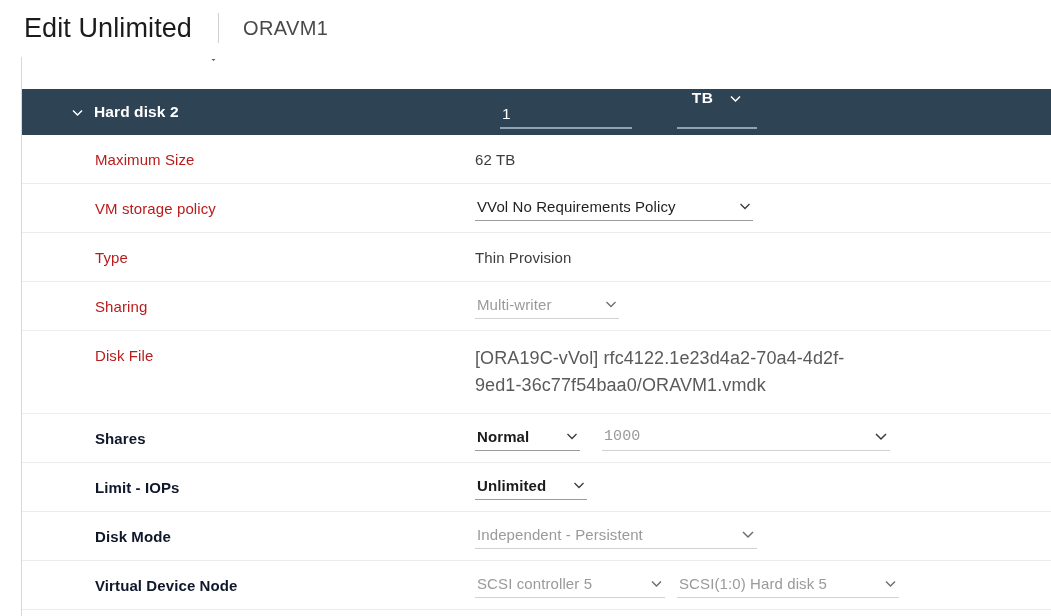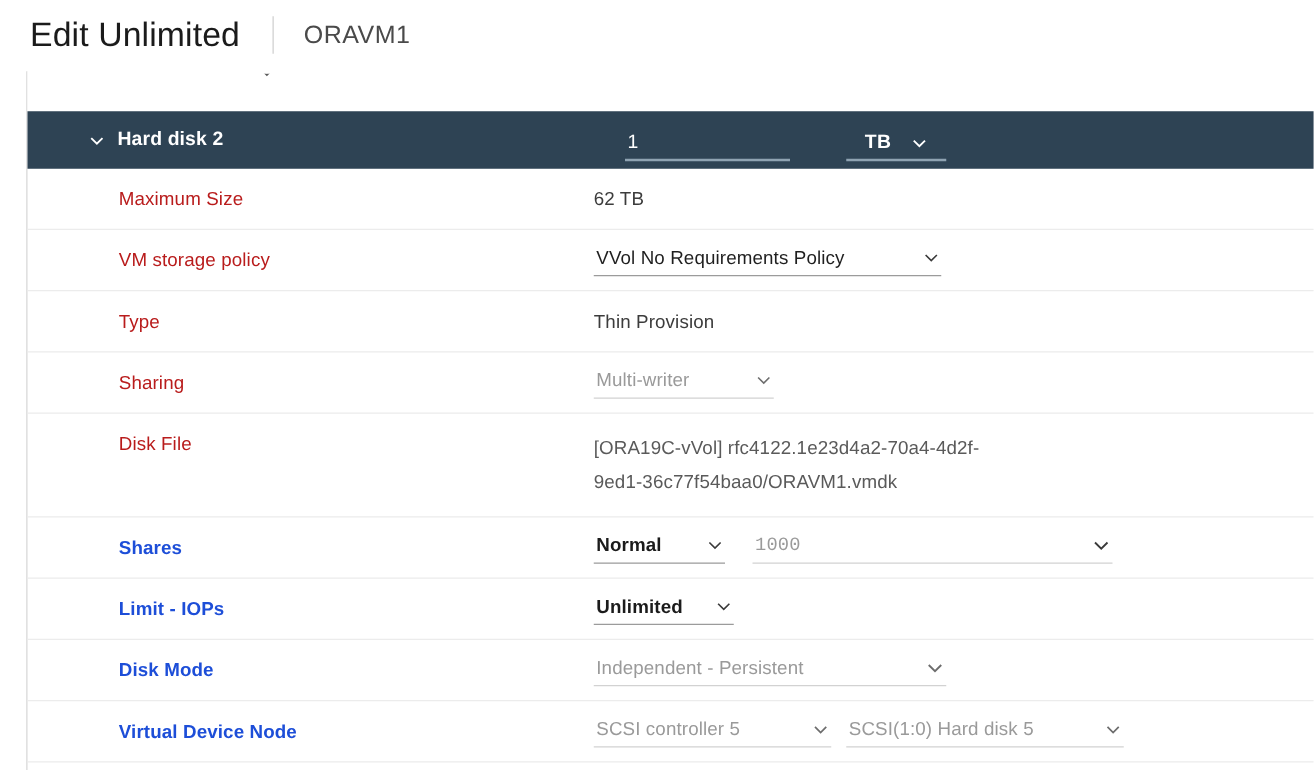--- a/index.html
+++ b/index.html
@@ -116,21 +116,21 @@
     font-size: 15.5px;
     color: #ffffff;
     padding-left: 2px;
   }
   .sh-unit {
     position: absolute;
     left: 655px;
     bottom: 6px;
     width: 80px;
     border-bottom: 2px solid #8fa3b2;
-    padding-bottom: 4px;
+    padding-bottom: 20px;
     display: flex;
     justify-content: center;
   }
   .sh-unit-value {
     font-size: 15.5px;
     font-weight: 700;
     color: #ffffff;
     letter-spacing: 0.3px;
   }
   .sh-unit-caret {
@@ -155,40 +155,40 @@
   .row.tall .row-value-cell { padding-top: 14px; }
 
   .row-label {
     position: absolute;
     left: 73px;
     font-size: 15px;
     color: #b91c1c;
     letter-spacing: 0.1px;
     white-space: nowrap;
   }
-  .row-label.bold { font-weight: 700; color: #1d4ed8; }
+  .row-label.bold { font-weight: 700; color: #0f172a; }
 
   .row-value-cell {
     position: absolute;
     left: 453px;
     right: 0;
     display: flex;
     align-items: center;
   }
 
   
   .value-text {
     font-size: 15px;
     color: #3c3c3c;
     letter-spacing: 0.1px;
     white-space: nowrap;
   }
 
   .value-multiline {
-    font-size: 15px;
+    font-size: 18px;
     color: #5a5a5a;
     line-height: 27px;
     letter-spacing: 0.1px;
     max-width: 420px;
   }
 
   
   .select {
     display: inline-flex;
     align-items: center;

